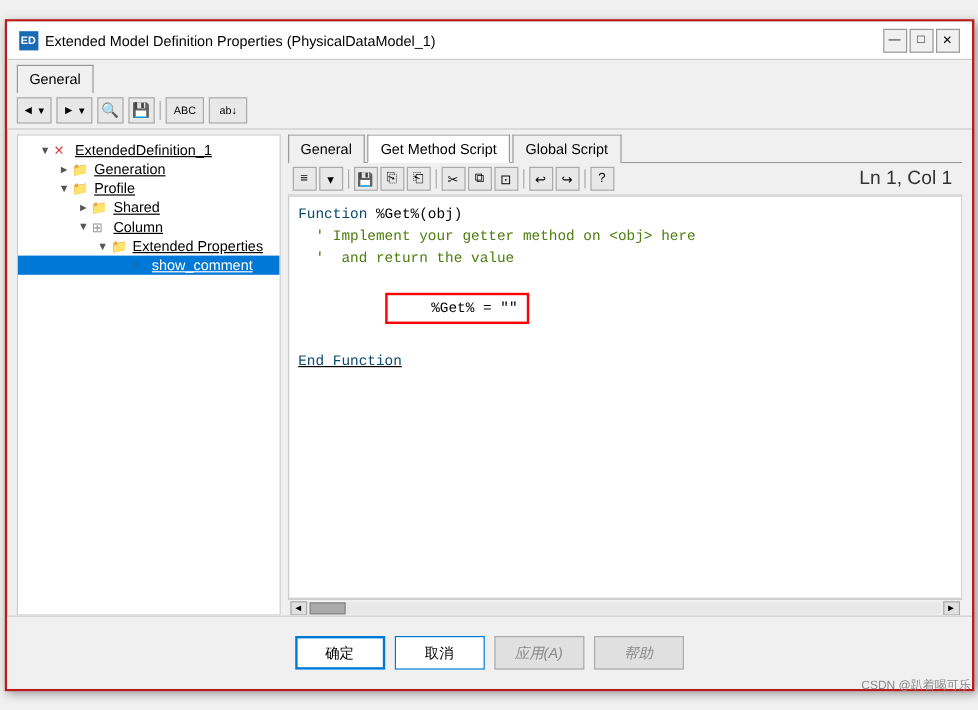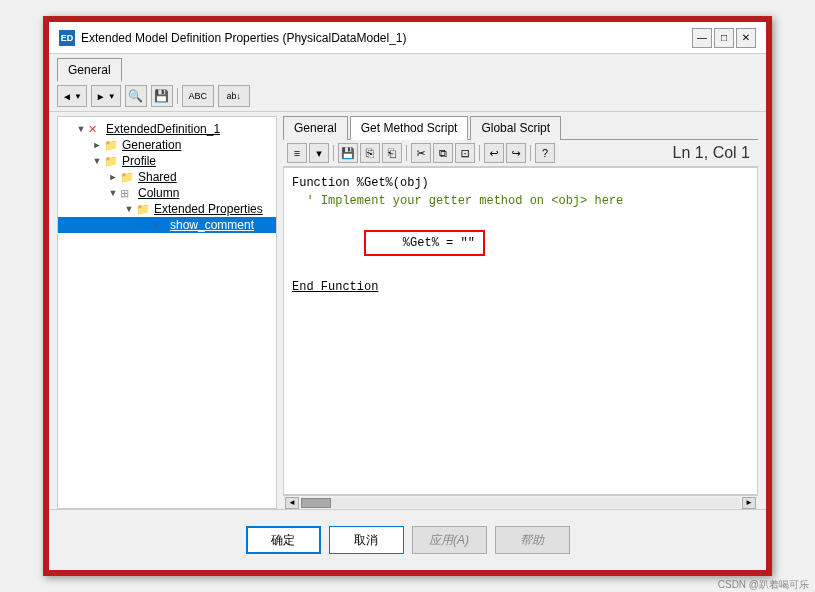--- a/index.html
+++ b/index.html
@@ -8,24 +8,24 @@
       font-size: 12px;
       background: #f0f0f0;
       display: flex;
       justify-content: center;
       align-items: center;
       width: 815px;
       height: 592px;
       overflow: hidden;
     }
     .dialog {
-      width: 729px;
+      width: 808px;
       height: 560px;
       background: #f0f0f0;
-      border: 6px solid #b91c1c;
+      border: 2px solid #b91c1c;
       box-shadow: 2px 2px 8px rgba(0,0,0,0.4);
       display: flex;
       flex-direction: column;
     }
     .title-bar {
       background: #fff;
       border-bottom: 1px solid #ccc;
       padding: 6px 10px;
       display: flex;
       align-items: center;
@@ -219,21 +219,21 @@
       background: white;
       border: 1px solid #ccc;
       overflow: auto;
       padding: 6px 8px;
       font-family: 'Courier New', monospace;
       font-size: 12px;
       line-height: 1.5;
       position: relative;
     }
     .code-line { white-space: pre; }
-    .code-keyword { color: #000000; }
+    .code-keyword { color: #0c4a6e; }
     .code-comment { color: #4d7c0f; }
     .code-highlight-box {
       border: 2px solid red;
       padding: 2px 8px;
       display: inline-block;
       margin-top: 2px;
       background: white;
     }
     .scrollbar-h {
       height: 14px;
@@ -290,21 +290,21 @@
     .bottom-btn.disabled {
       background: #e0e0e0;
       border-color: #aaa;
       color: #888;
       cursor: default;
       font-style: italic;
     }
 
     .watermark {
       position: absolute;
-      bottom: 0;
+      bottom: 14px;
       right: 6px;
       font-size: 10px;
       color: #888;
     }
   </style>
 </head>
 <body>
 
 <div class="dialog">
 
@@ -436,20 +436,21 @@
         <button class="inner-toolbar-btn">↩</button>
         <button class="inner-toolbar-btn">↪</button>
         <div class="toolbar-sep"></div>
         <button class="inner-toolbar-btn">?</button>
         <span class="ln-col-label">Ln 1, Col 1</span>
       </div>
 
       <div class="code-area">
         <div class="code-line"><span class="code-keyword">Function</span> %Get%(obj)</div>
         <div class="code-line">  <span class="code-comment">' Implement your getter method on &lt;obj&gt; here</span></div>
+        <div class="code-line">  <span class="code-comment">'  and return the value</span></div>
         <div class="code-line">
           <span class="code-highlight-box">    %Get% = ""</span>
         </div>
         <div class="code-line" style="margin-top:4px;text-decoration:underline;"><span class="code-keyword">End Function</span></div>
       </div>
 
       <div class="scrollbar-h">
         <div class="scrollbar-arrow">◄</div>
         <div class="scrollbar-track">
           <div class="scrollbar-thumb"></div>

